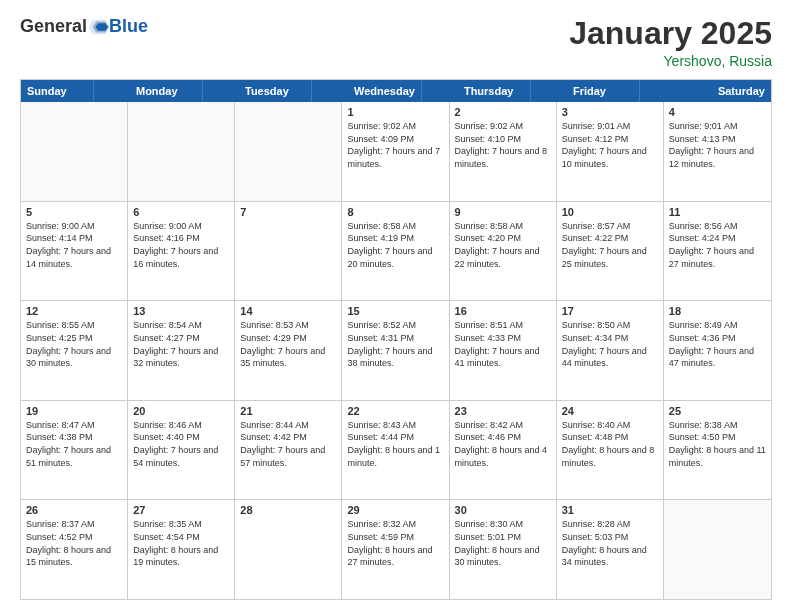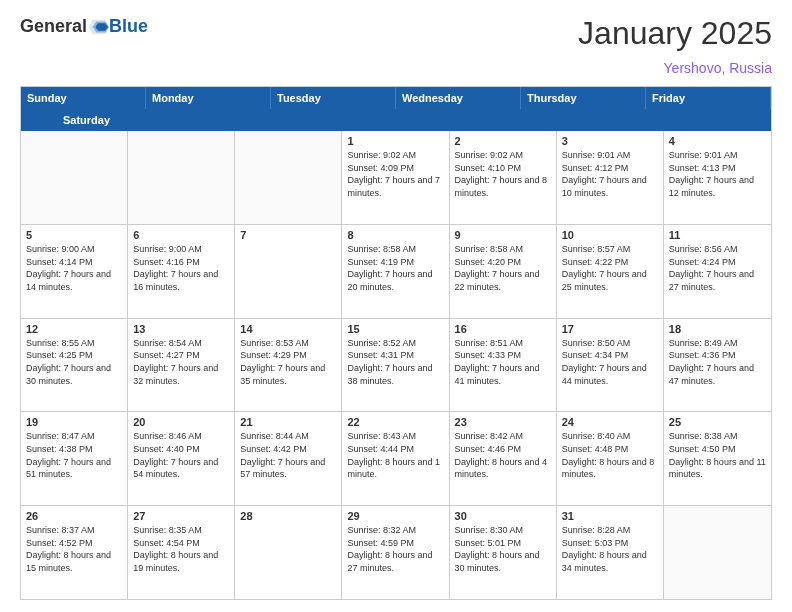--- a/index.html
+++ b/index.html
@@ -46,39 +46,40 @@
     .logo-icon {
       width: 20px;
       height: 20px;
       margin-left: 2px;
     }
     .title-block {
       text-align: right;
     }
     .title-month {
       font-size: 32px;
-      font-weight: normal;
+      font-weight: bold;
       color: #333;
       line-height: 1.1;
     }
     .title-location {
       font-size: 14px;
-      color: #8b5cf6;
-      margin-top: 9px;
+      color: #15803d;
+      margin-top: 2px;
     }
     .calendar {
       flex: 1;
       border: 1px solid #ccc;
       display: flex;
       flex-direction: column;
     }
     .cal-header {
       display: grid;
-      grid-template-columns: repeat(6, 1fr);
+      grid-template-columns: repeat(7, 1fr);
       background: #1a5fa8;
+      gap: 36px;
     }
     .cal-header-cell {
       color: #fff;
       font-size: 11px;
       font-weight: bold;
       padding: 5px 6px;
       text-align: left;
       border-right: 1px solid #3a7bc8;
     }
     .cal-header-cell:last-child { border-right: none; margin-left: 36px; }

